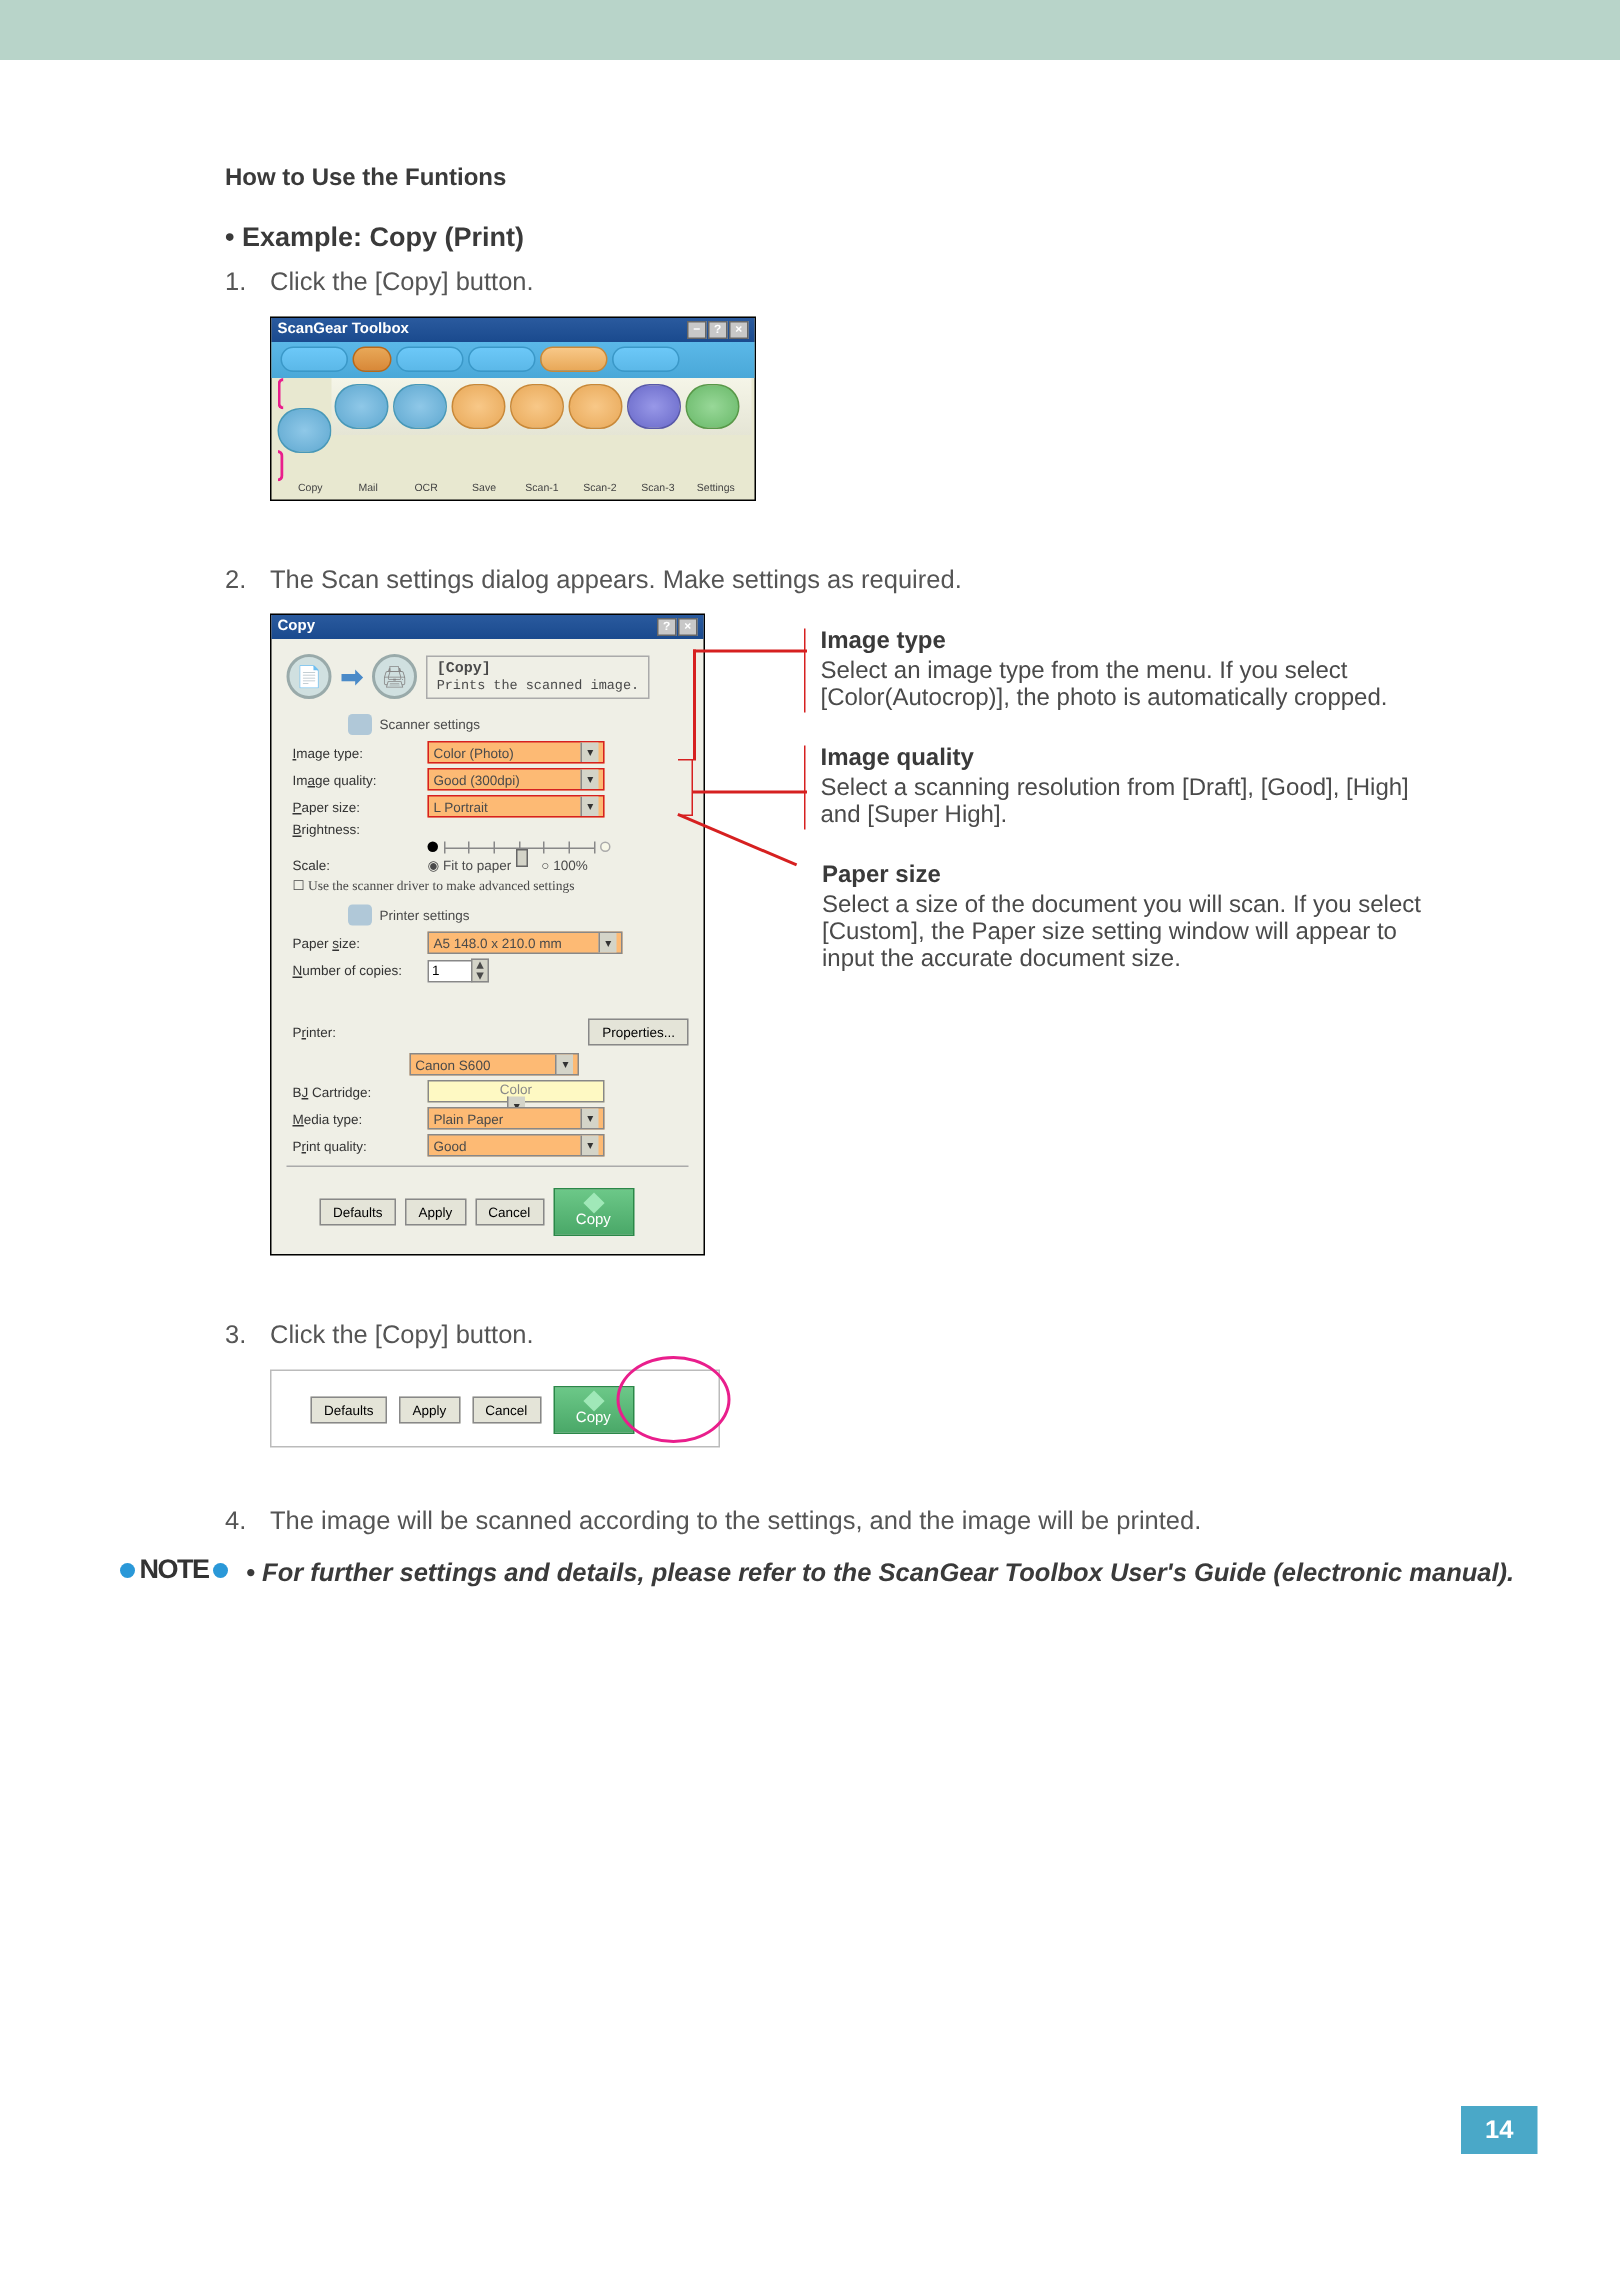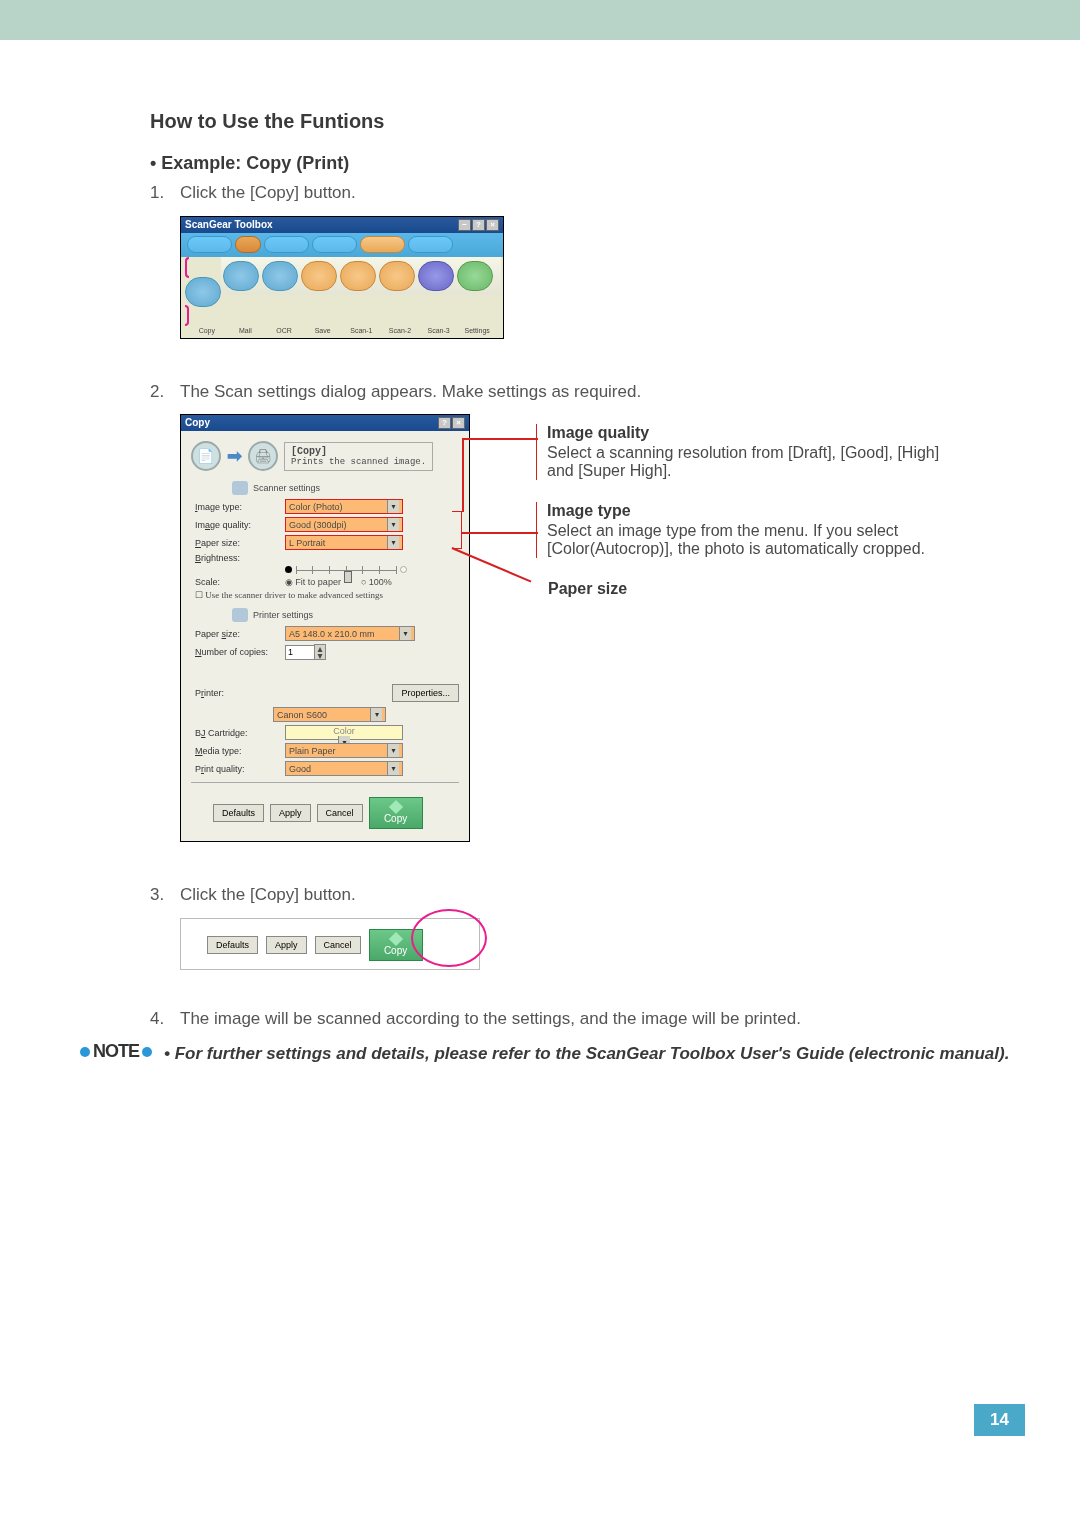--- a/index.html
+++ b/index.html
@@ -1,19 +1,19 @@
 <!DOCTYPE html>
 <html><head>
 <meta charset="utf-8">
 <style>
   * { margin: 0; padding: 0; box-sizing: border-box; }
   body { font-family: Arial, sans-serif; background: #fff; width: 1080px; height: 1526px; }
   .topbar { height: 40px; background: #b8d4c9; }
   .content { padding: 70px 60px 0px 150px; color: #4a4a4a; }
-  .h1 { font-size: 20px; font-weight: bold; color: #3a3a3a; margin-bottom: 20px; }
+  .h1 { font-size: 16px; font-weight: bold; color: #3a3a3a; margin-bottom: 20px; }
   .h2 { font-size: 18px; font-weight: bold; color: #3a3a3a; margin-bottom: 6px; }
   .step { font-size: 17px; color: #555; margin-bottom: 10px; line-height: 1.5; }
   .ol-item { display: flex; }
   .ol-num { width: 30px; }
   .ol-text { flex: 1; }
   
   .toolbox-window { width: 324px; border: 1px solid #000; background: #e8e8d0; margin-left: 30px; margin-top: 10px; margin-bottom: 40px; }
   .toolbox-title { background: linear-gradient(#2a5a9e, #1a4a8e); color: #fff; font-size: 10px; font-weight: bold; padding: 2px 4px; display: flex; justify-content: space-between; align-items: center; }
   .titlebar-btns { display: flex; gap: 1px; }
   .titlebar-btn { width: 13px; height: 12px; background: #c8c8c8; border: 1px solid #666; font-size: 8px; text-align: center; line-height: 10px; }
@@ -271,29 +271,30 @@
     </div>
 
     <div style="position:absolute;left:302px;top:97px;width:10px;height:38px;border-top:1.5px solid #d62020;border-right:1.5px solid #d62020;border-bottom:1.5px solid #d62020;"></div>
     <div style="position:absolute;background:#d62020;height:1.5px;left:312px;top:24px;width:76px;"></div>
     <div style="position:absolute;background:#d62020;width:1.5px;left:312px;top:24px;height:74px;"></div>
     <div style="position:absolute;background:#d62020;height:1.5px;left:312px;top:118px;width:76px;"></div>
     <div style="position:absolute;background:#d62020;height:1.5px;left:302px;top:133px;width:86px;transform:rotate(23deg);transform-origin:left center;"></div>
 
     <div style="position:absolute;left:398px;top:10px;width:410px;">
       <div class="anno-block" style="border-left:1.5px solid #d62020;padding-left:10px;margin-left:-12px;">
+        <div class="anno-title">Image type</div>
+        <div>Select an image type from the menu. If you select [Color(Autocrop)], the photo is automatically cropped.</div>
+      </div>
+      <div class="anno-block" style="border-left:1.5px solid #d62020;padding-left:10px;margin-left:-12px;">
         <div class="anno-title">Image quality</div>
         <div>Select a scanning resolution from [Draft], [Good], [High] and [Super High].</div>
       </div>
-      <div class="anno-block" style="border-left:1.5px solid #d62020;padding-left:10px;margin-left:-12px;">
-        <div class="anno-title">Image type</div>
-        <div>Select an image type from the menu. If you select [Color(Autocrop)], the photo is automatically cropped.</div>
-      </div>
       <div class="anno-block">
         <div class="anno-title">Paper size</div>
+        <div>Select a size of the document you will scan. If you select [Custom], the Paper size setting window will appear to input the accurate document size.</div>
       </div>
     </div>
   </div>
 
   <div class="step ol-item" style="margin-top:40px;">
     <div class="ol-num">3.</div>
     <div class="ol-text">Click the [Copy] button.</div>
   </div>
   <div class="step3-img">
     <div class="step3-row">

